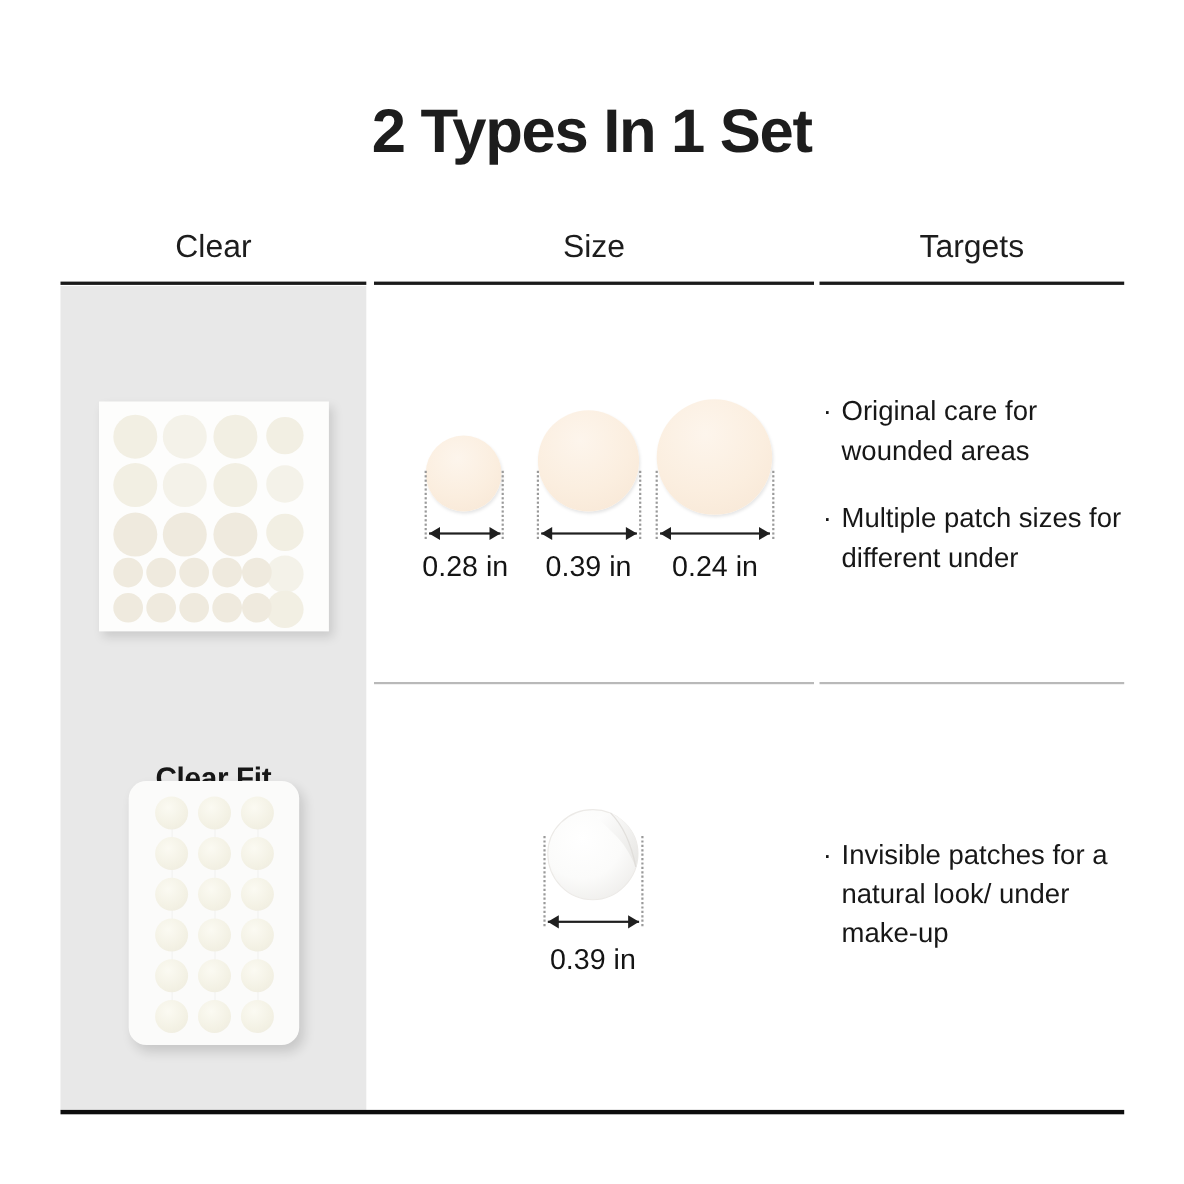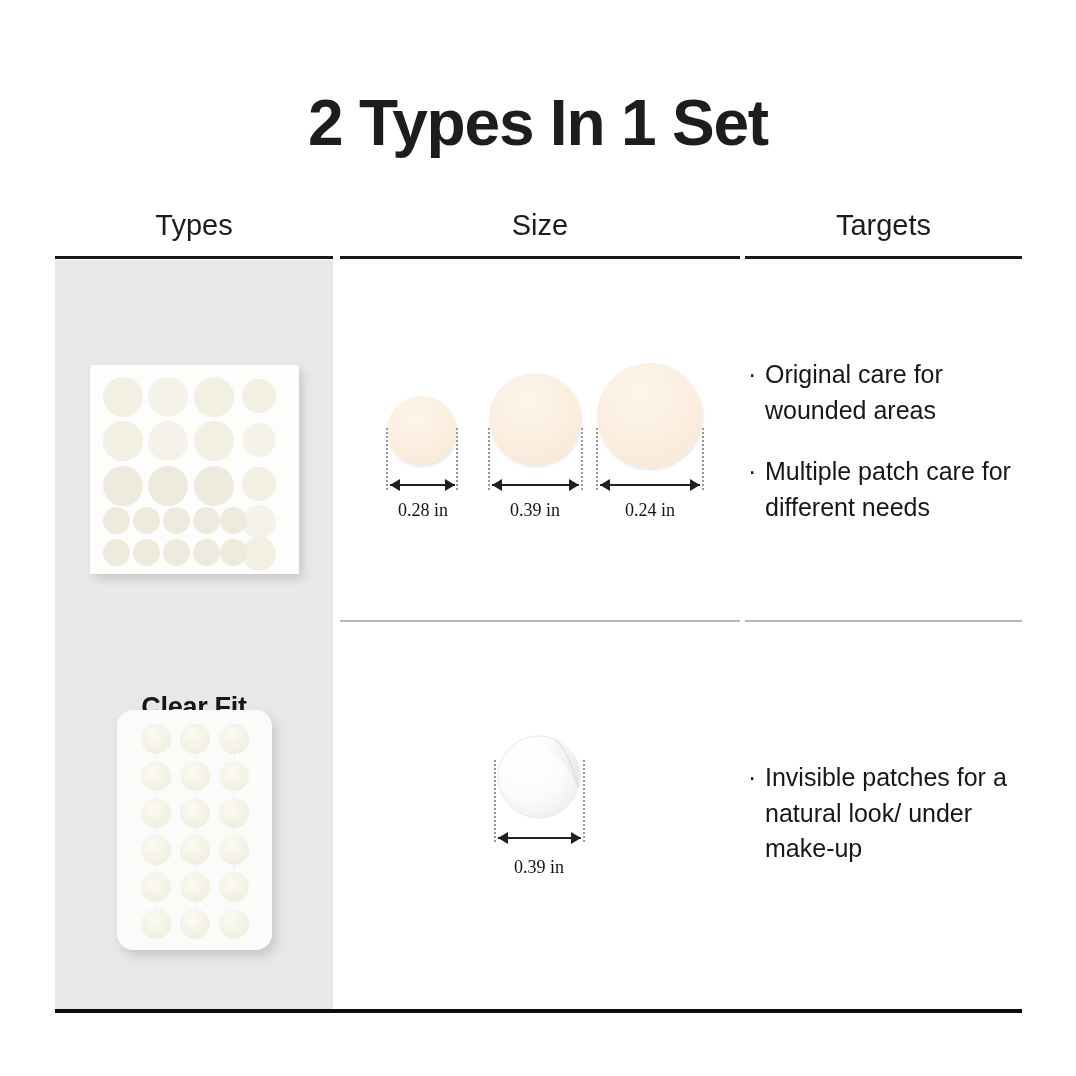--- a/index.html
+++ b/index.html
@@ -21,21 +21,21 @@
     overflow: hidden;
   }
 
   
   .title {
     position: absolute;
     top: 86px;
     left: 0;
     width: 1076px;
     text-align: center;
-    font-size: 64px;
+    font-size: 56px;
     font-weight: 700;
     letter-spacing: -1.2px;
     color: #1d1d1d;
     font-family: "Liberation Sans", sans-serif;
   }
 
   
   .col-head {
     position: absolute;
     font-size: 29px;
@@ -175,25 +175,24 @@
     top: 1px;
     width: 0; height: 0;
     border-top: 6px solid transparent;
     border-bottom: 6px solid transparent;
   }
   .arrow-head.left  { left: 0;  border-right: 10px solid #1f1f1f; }
   .arrow-head.right { right: 0; border-left: 10px solid #1f1f1f; }
 
   .size-label {
     position: absolute;
-    font-size: 18px;
+    font-size: 26px;
     color: #141414;
     text-align: center;
     white-space: nowrap;
-    font-family: Liberation Serif, serif;
   }
 
   
   .clear-patch {
     position: absolute;
     left: 495px;
     top: 733px;
     width: 88px;
     height: 88px;
   }
@@ -222,21 +221,21 @@
     color: #171717;
   }
 </style>
 </head>
 <body>
 
 <div class="canvas">
 
   <div class="title">2 Types In 1 Set</div>
 
-  <div class="col-head type">Types</div>
+  <div class="col-head type">Clear</div>
   <div class="col-head size">Size</div>
   <div class="col-head targets">Targets</div>
 
   <div class="head-rule type"></div>
   <div class="head-rule size"></div>
   <div class="head-rule targets"></div>
 
   <div class="type-band"></div>
 
   <div class="row-divider size"></div>
@@ -306,21 +305,21 @@
     <div class="size-label" style="left:587px; top:500px; width:126px;">0.24 in</div>
   </div>
 
   <div class="bullets r1">
     <div class="bullet">
       <span class="dotmark">·</span>
       <span>Original care for wounded areas</span>
     </div>
     <div class="bullet">
       <span class="dotmark">·</span>
-      <span>Multiple patch care for different needs</span>
+      <span>Multiple patch sizes for different under</span>
     </div>
   </div>
 
   <div class="type-label r2">Clear Fit</div>
 
   <div class="sheet-clear" id="sheetClear">
       <div class="lane" style="left: 39px;"></div>
       <div class="lane" style="left: 78px;"></div>
       <div class="lane" style="left: 117px;"></div>
       <div class="cdot" style="left: 24px; top: 14px;"></div>

